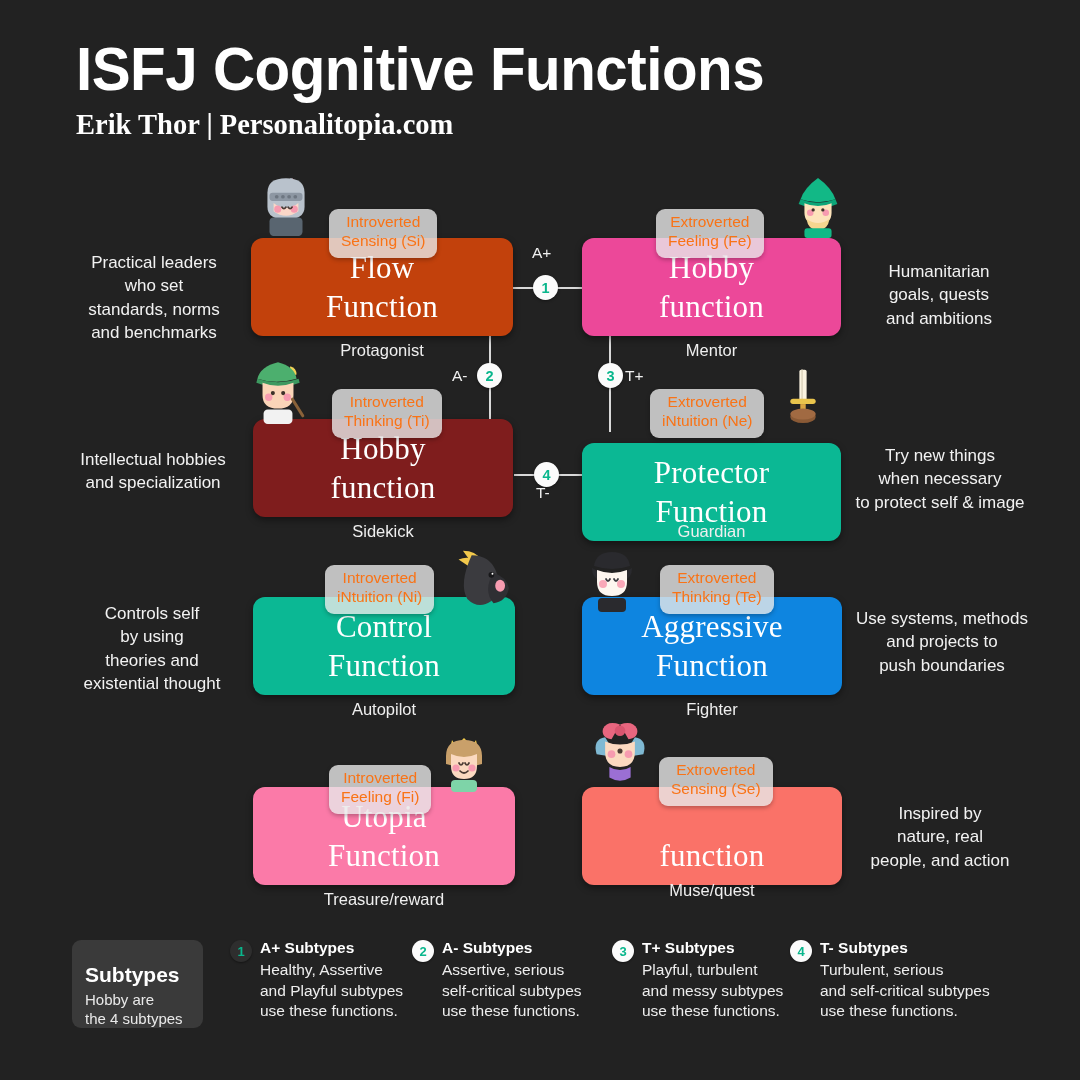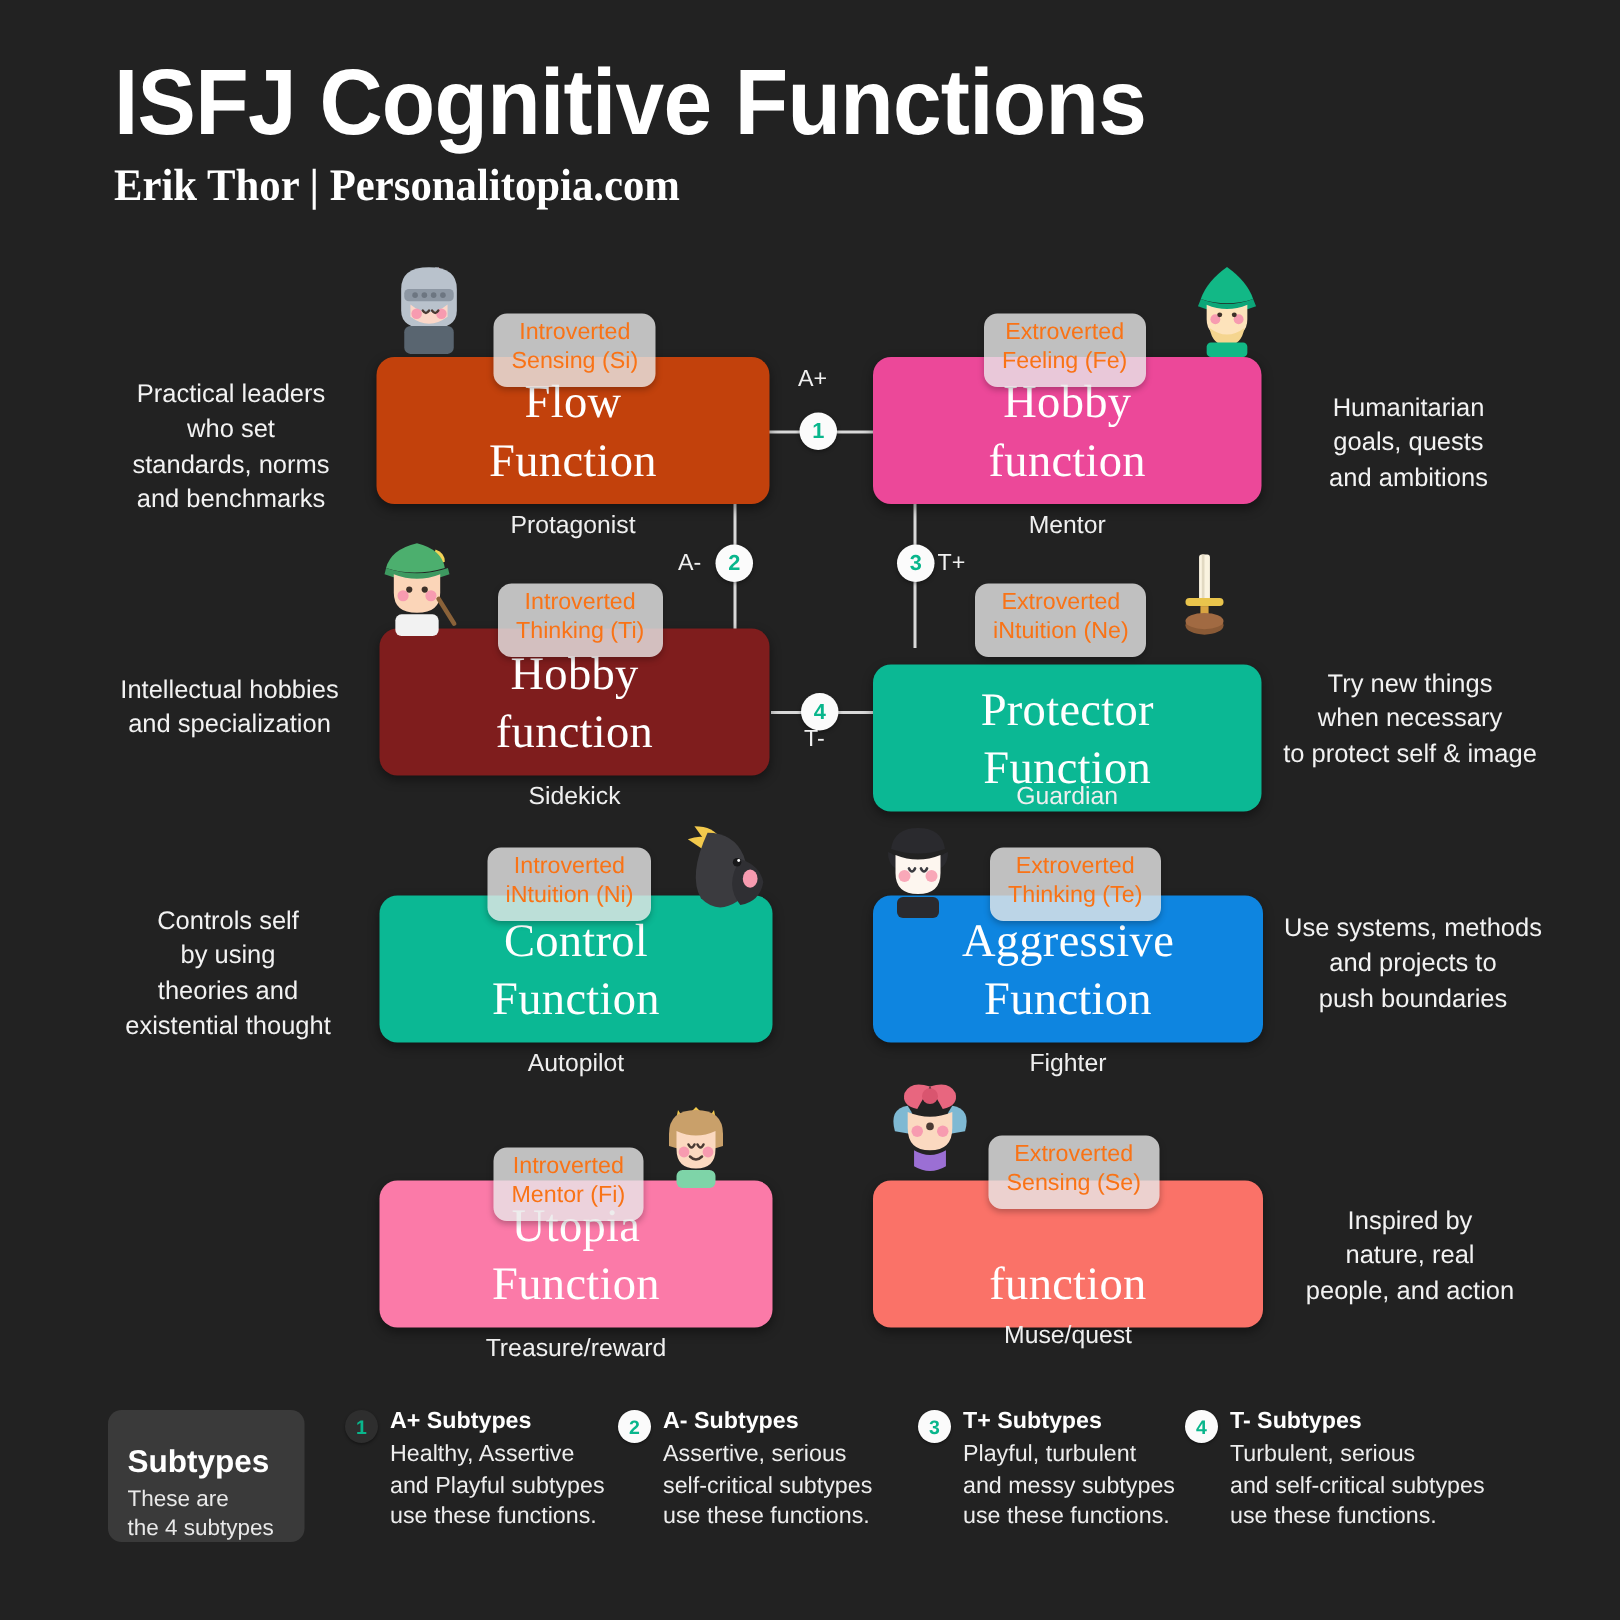--- a/index.html
+++ b/index.html
@@ -388,21 +388,21 @@
       <circle cx="24" cy="40" r="3.6" fill="#f79bb0"></circle>
         <circle cx="40" cy="40" r="3.6" fill="#f79bb0"></circle>
       <path d="M27 35 q2 4 4 0" stroke="#4a3a33" stroke-width="1.7" fill="none" stroke-linecap="round"></path>
       <path d="M33 35 q2 4 4 0" stroke="#4a3a33" stroke-width="1.7" fill="none" stroke-linecap="round"></path>
       <path d="M28 43 q4 4 8 0" stroke="#4a3a33" stroke-width="1.7" fill="none" stroke-linecap="round"></path>
       <rect x="19" y="52" width="26" height="12" rx="4" fill="#7ed4a8"></rect>
     </svg>
   </div>
   <div class="fn-badge" style="left:329px; top:765px;">
     <span>Introverted</span><br>
-    <span>Mentor (Fi)</span>
+    <span>Feeling (Fi)</span>
   </div>
   <div class="card" style="left:253px; top:787px; width:262px; height:98px; background:#fb7aa8;">
     <div class="card-title">
       <span>Utopia</span><br>
       <span>Function</span>
     </div>
   </div>
   <div class="role-label" style="left:253px; top:890px; width:262px;">Treasure/reward</div>
 
   <div class="avatar" style="left:586px; top:718px; width:68px; height:68px;">
@@ -436,21 +436,21 @@
     <span>people, and action</span>
   </div>
 
 </div>
 
 <div id="legend">
 
   <div id="legend-box">
     <div id="legend-box-title">Subtypes</div>
     <div id="legend-box-sub">
-      <span>These are</span><br>
+      <span>Hobby are</span><br>
       <span>the 4 subtypes</span>
     </div>
   </div>
 
   <div class="legend-item" style="left:158px; width:182px;">
     <div class="legend-badge dark">1</div>
     <div class="legend-text">
       <div class="legend-title">A+ Subtypes</div>
       <div class="legend-body">
         <span>Healthy, Assertive</span><br>

